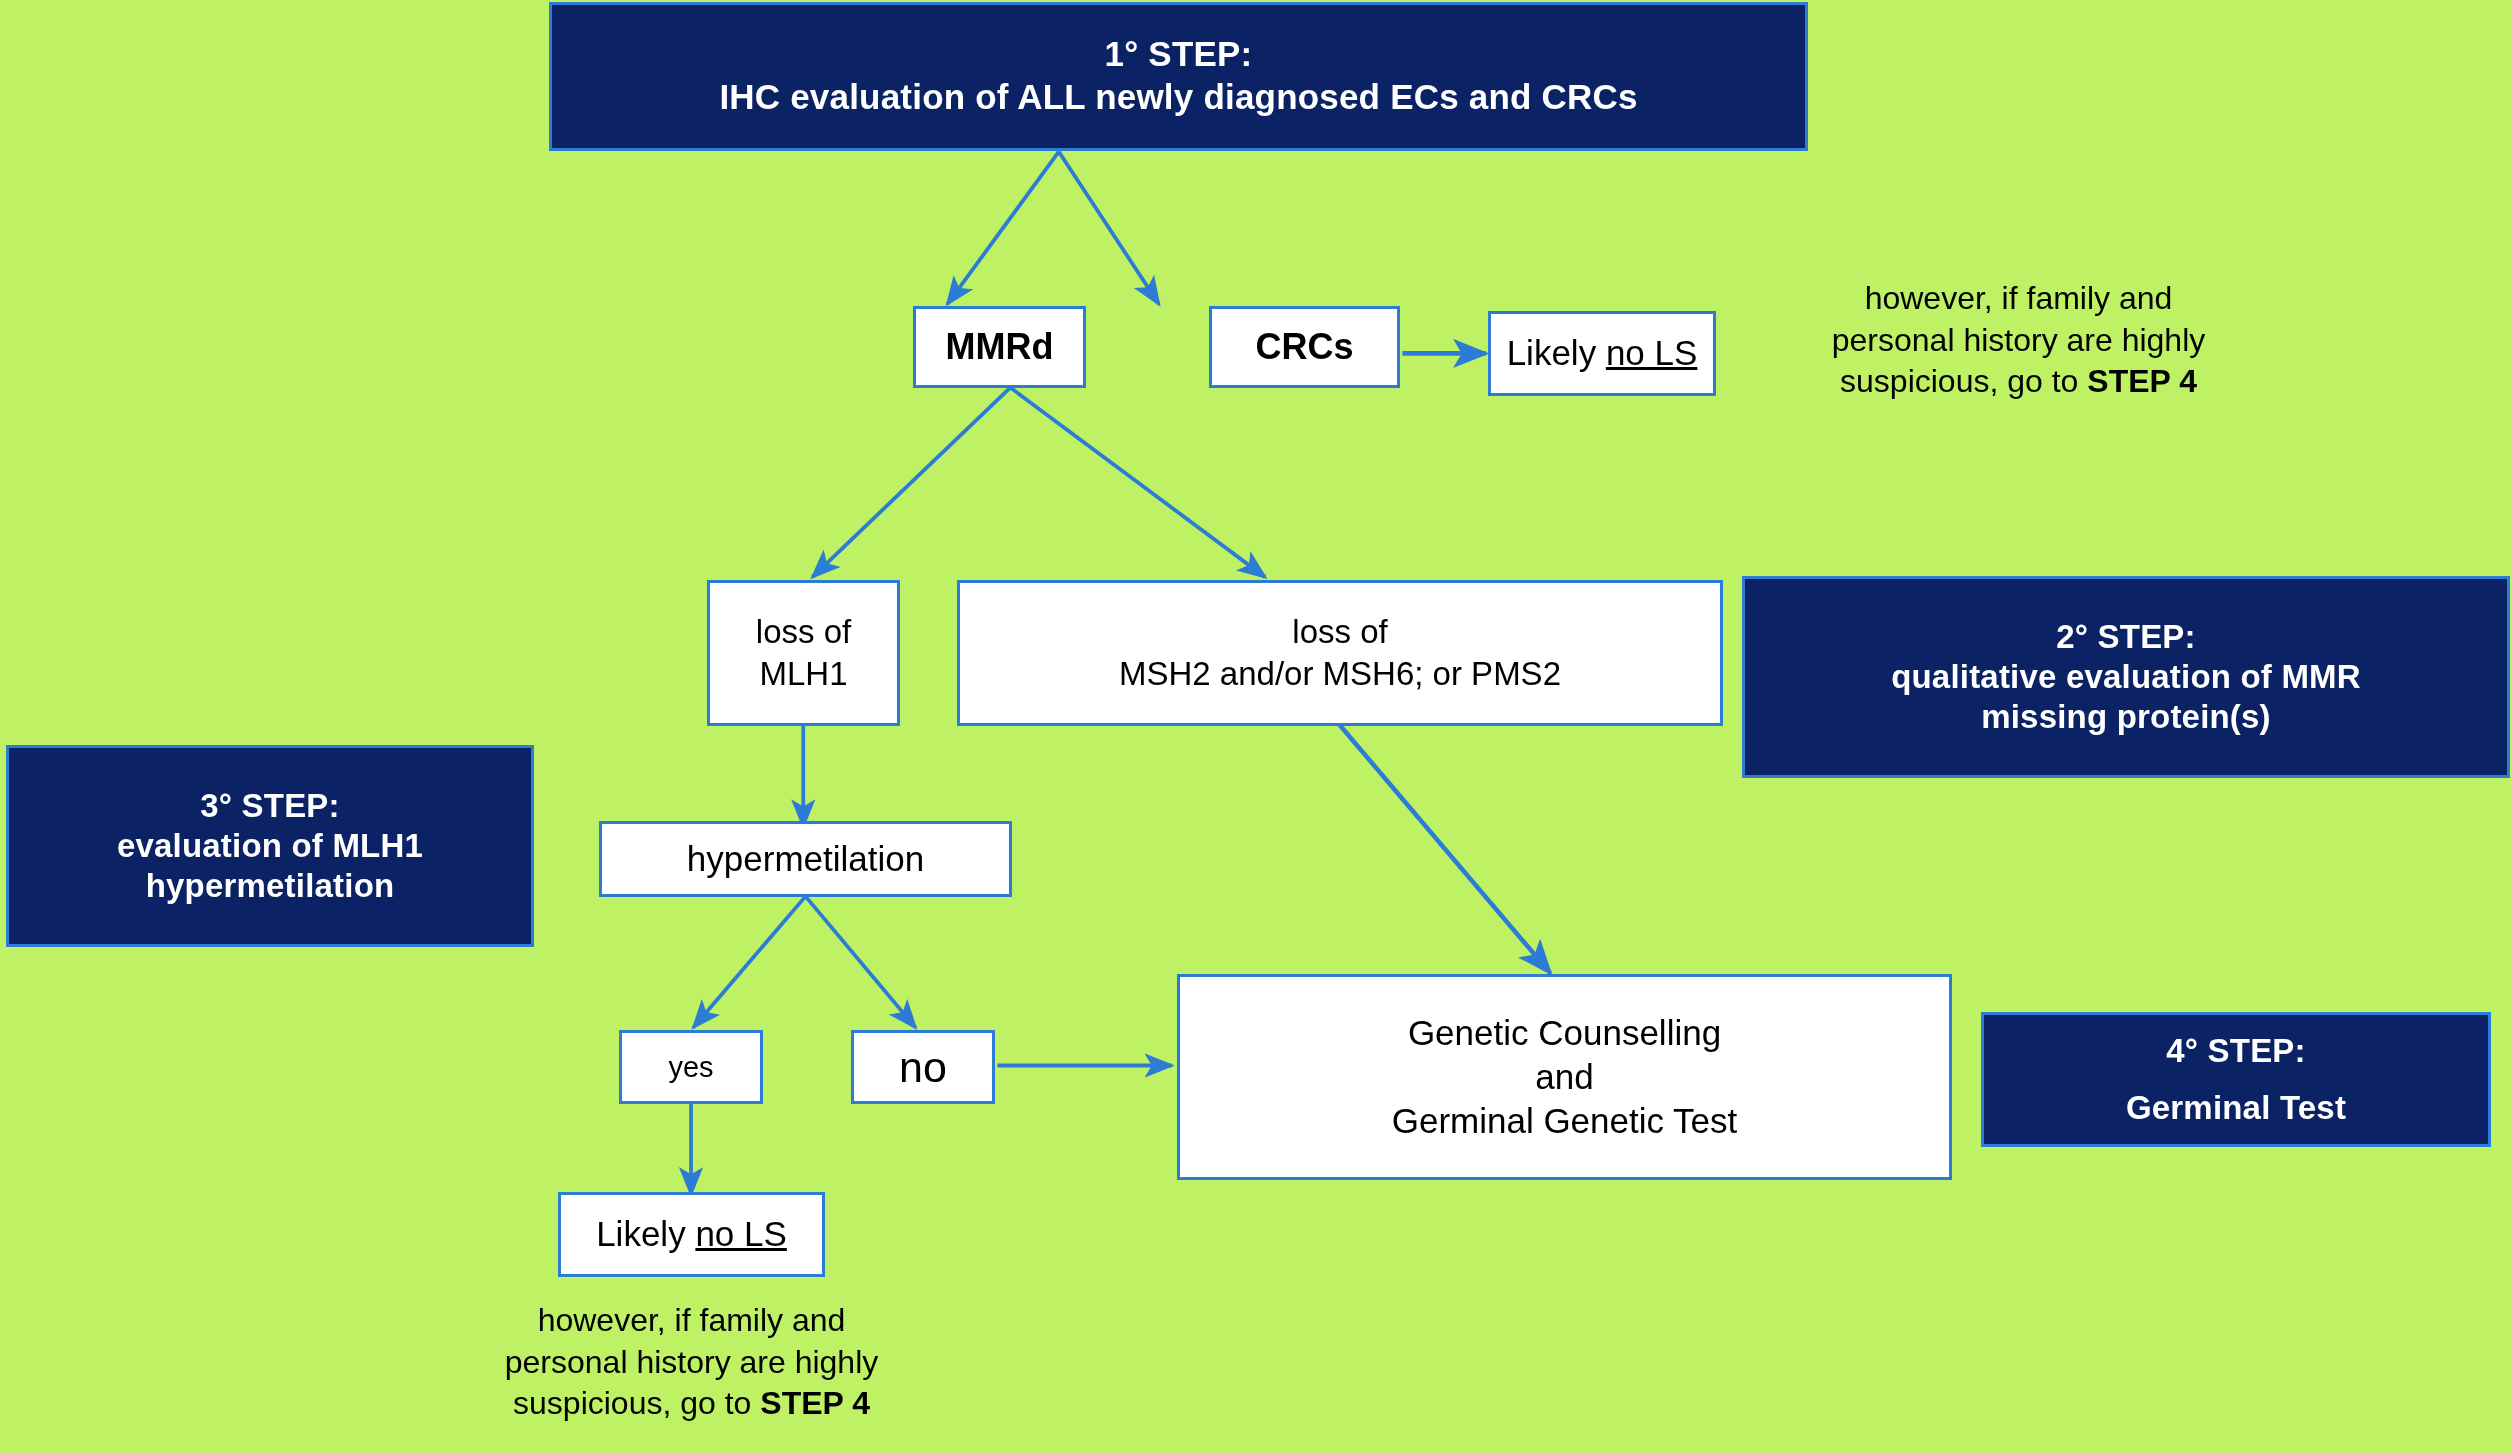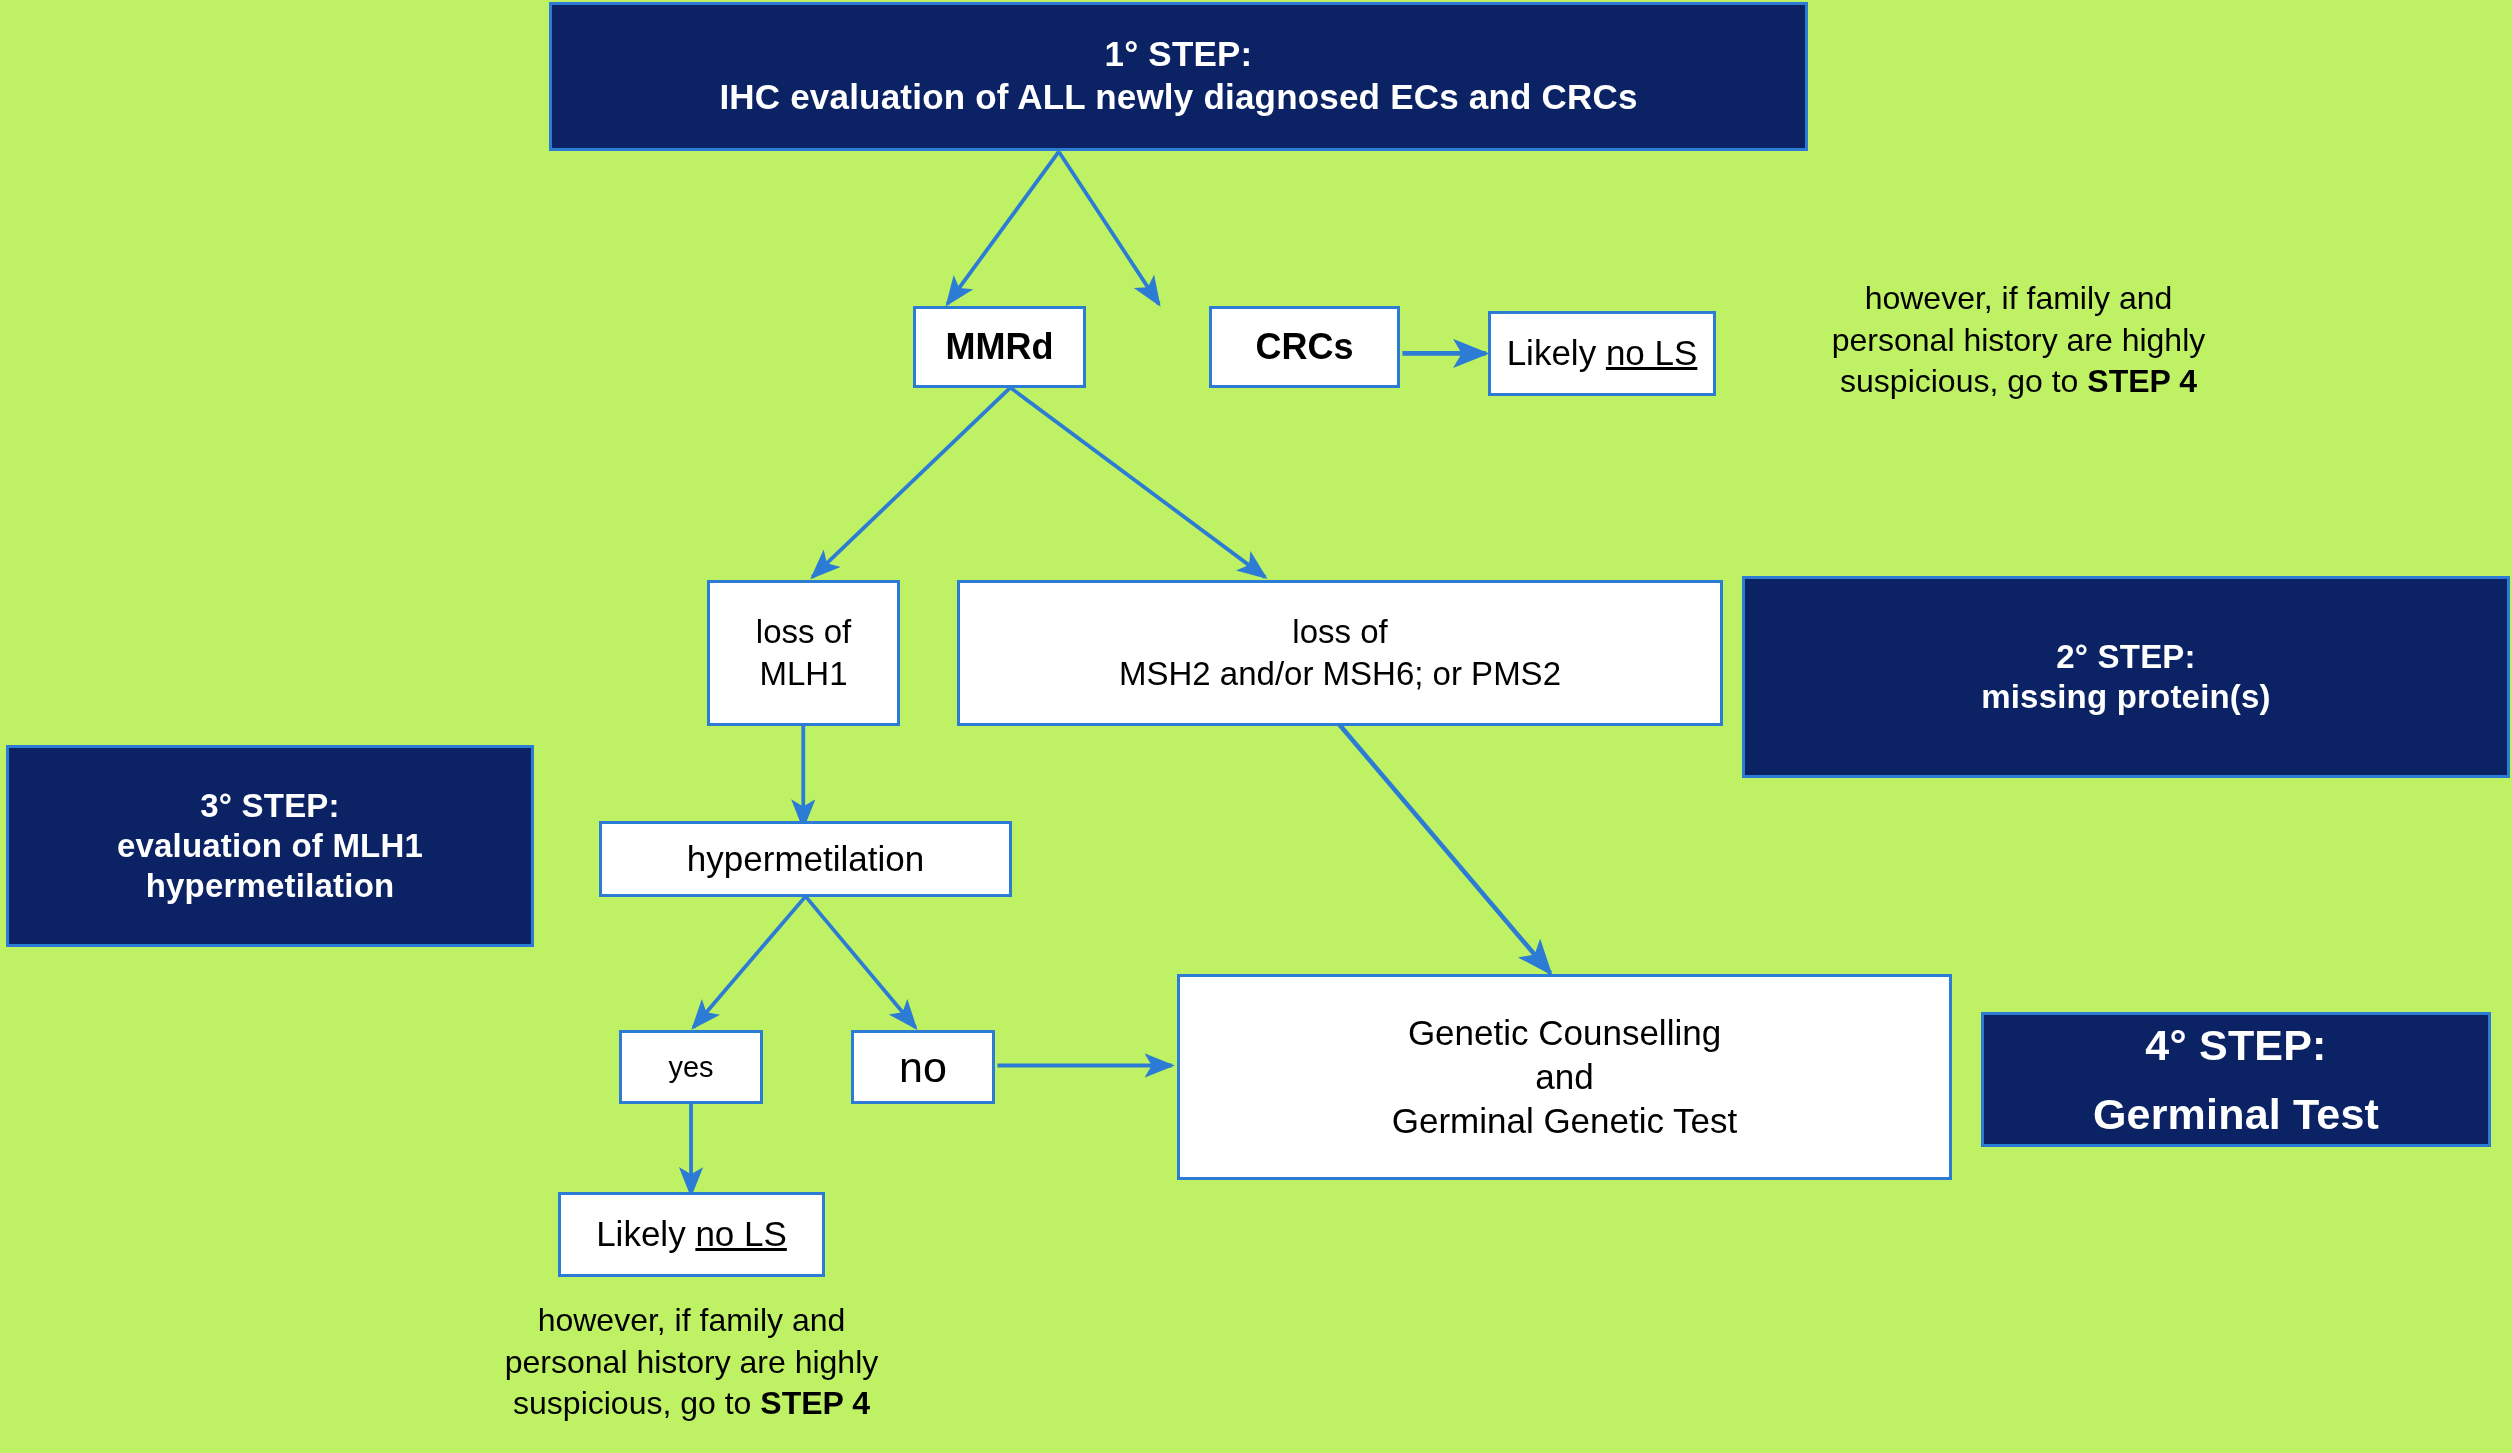--- a/index.html
+++ b/index.html
@@ -135,20 +135,21 @@
     <span class="ln">MLH1</span>
   </div>
 
   <div class="node" style="left:957px; top:580px; width:766px; height:146px; font-size:33px;">
     <span class="ln">loss of</span>
     <span class="ln">MSH2 and/or MSH6; or PMS2</span>
   </div>
 
   <div class="banner" style="left:1742px; top:561px; width:768px; height:202px; font-size:33px;margin-top:15px;">
     <span class="ln">2° STEP:</span>
+    <span class="ln">qualitative evaluation of MMR</span>
     <span class="ln">missing protein(s)</span>
   </div>
 
   <div class="banner" style="left:6px; top:745px; width:528px; height:202px; font-size:33px;">
     <span class="ln">3° STEP:</span>
     <span class="ln">evaluation of MLH1</span>
     <span class="ln">hypermetilation</span>
   </div>
 
   <div class="node" style="left:599px; top:821px; width:413px; height:76px; font-size:35px;">
@@ -162,21 +163,21 @@
   <div class="node" style="left:851px; top:1030px; width:144px; height:74px; font-size:43px;">
     <span class="ln">no</span>
   </div>
 
   <div class="node" style="left:1177px; top:974px; width:775px; height:206px; font-size:35px;">
     <span class="ln">Genetic Counselling</span>
     <span class="ln">and</span>
     <span class="ln">Germinal Genetic Test</span>
   </div>
 
-  <div class="banner" style="left:1981px; top:1012px; width:510px; height:135px; font-size:43px;gap:16px;">
+  <div class="banner" style="left:1981px; top:1012px; width:510px; height:135px; font-size:33px;gap:16px;">
     <span class="ln">4° STEP:</span>
     <span class="ln">Germinal Test</span>
   </div>
 
   <div class="node" style="left:558px; top:1192px; width:267px; height:85px; font-size:35px;">
     <span class="ln"><span>Likely </span><span class="u">no LS</span></span>
   </div>
 
   <div class="caption" style="left:449px; top:1300px; width:485px; font-size:32px;">
     <span class="ln">however, if family and</span>

